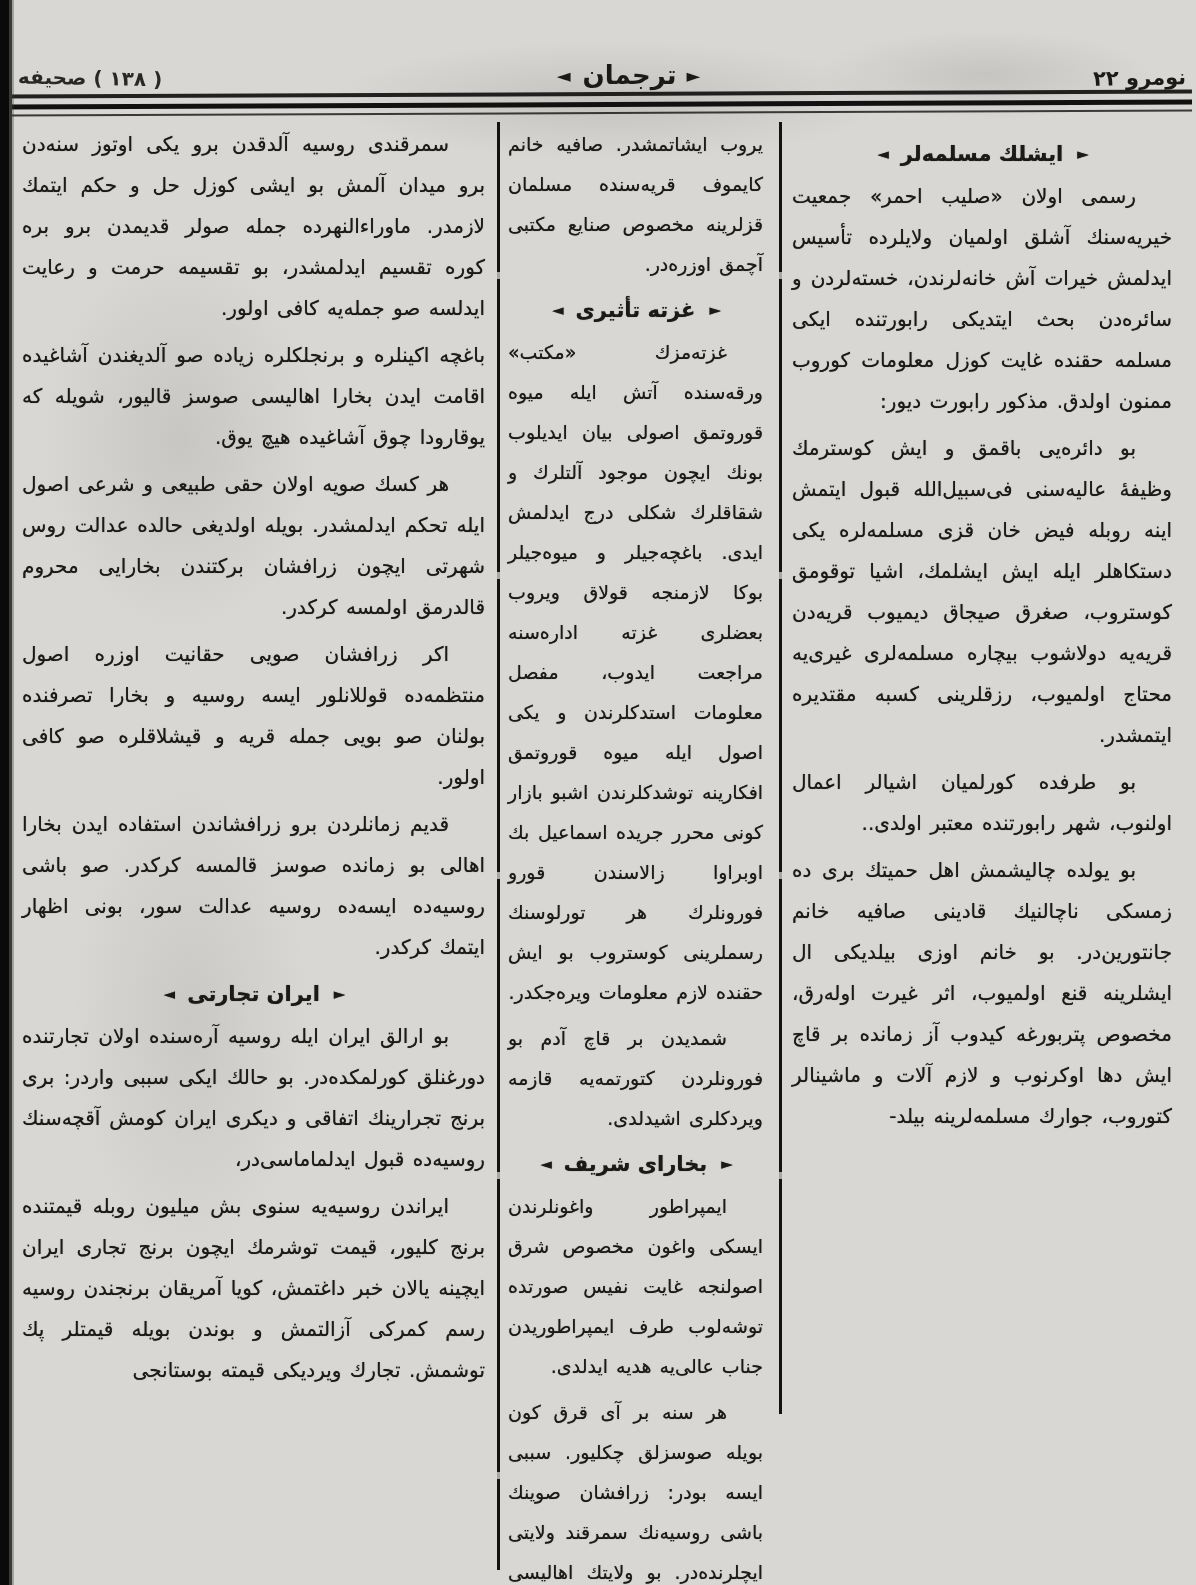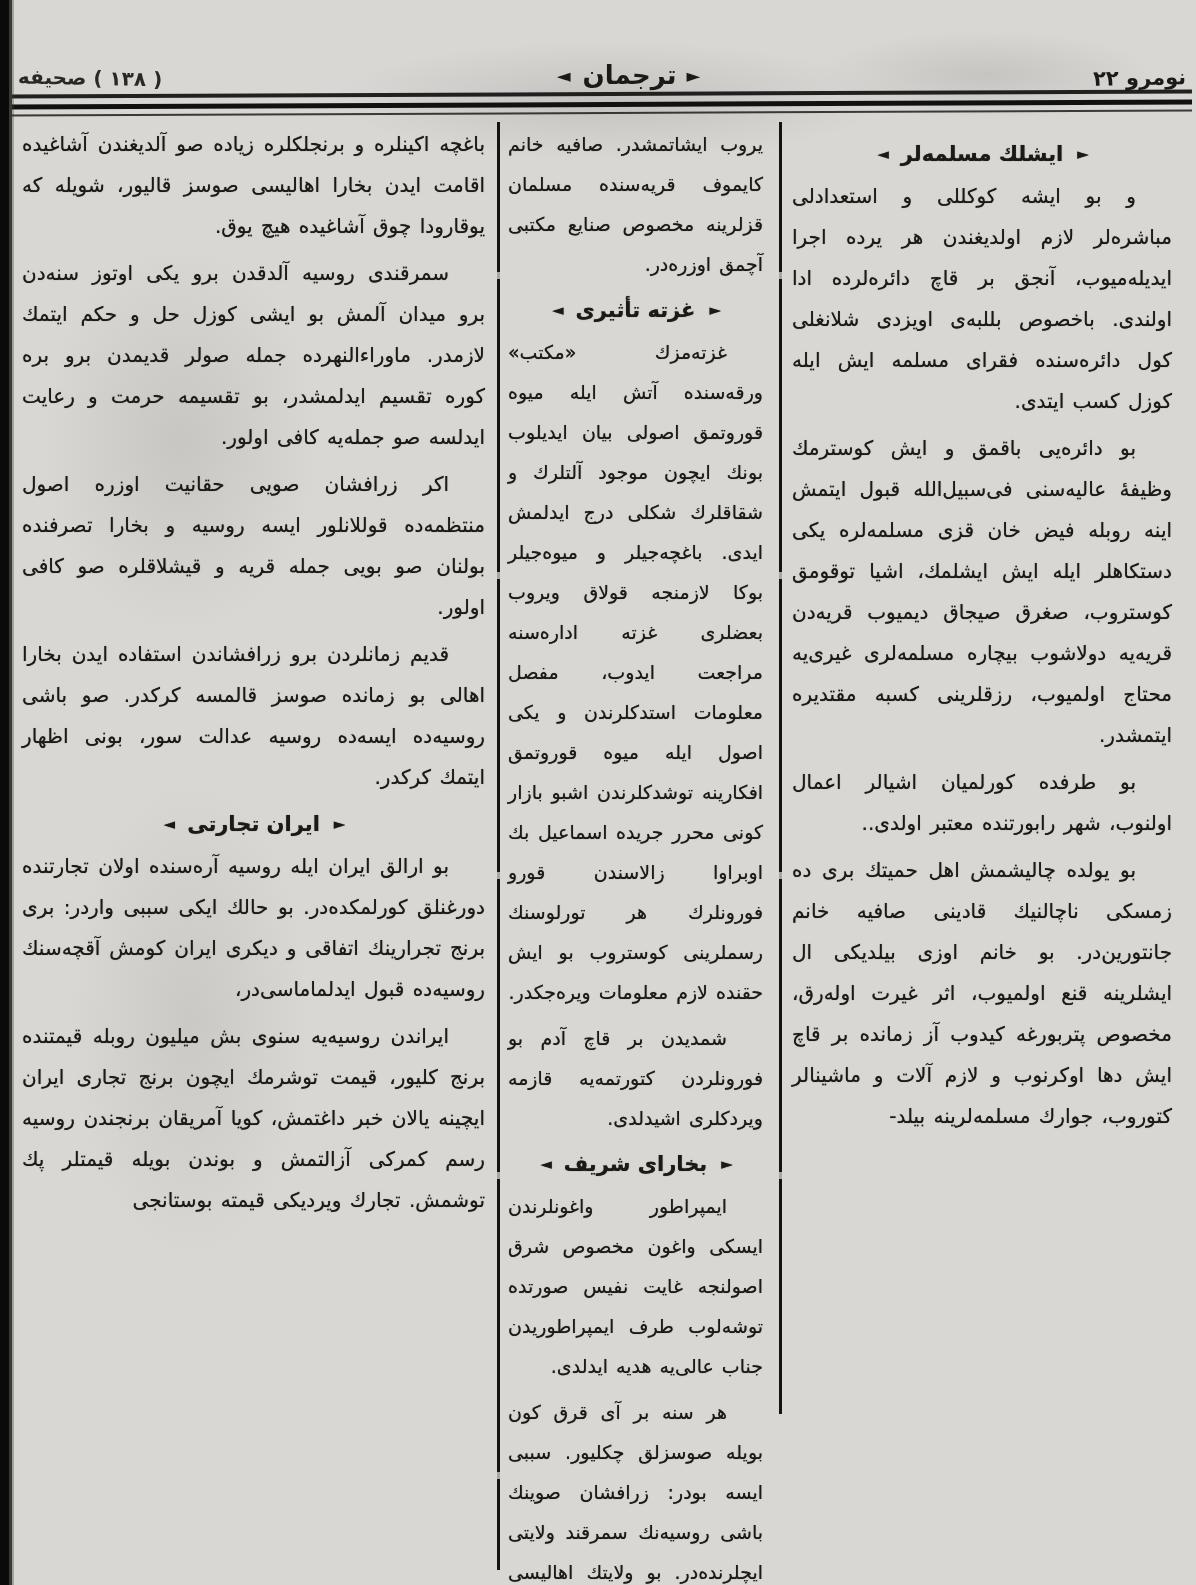--- a/index.html
+++ b/index.html
@@ -108,21 +108,21 @@
     </div>
 
   <main class="cols">
 
     <section class="col col-a">
       <h2 class="sec">
         <span class="orn">►</span>
         <span>ایشلك مسلمه‌لر</span>
         <span class="orn">◄</span>
       </h2>
-      <p class="para">و بو ایشه كوكللی و استعدادلی مباشره‌لر لازم اولدیغندن هر یرده اجرا ایدیله‌میوب، آنجق بر قاچ دائره‌لرده ادا اولندی. باخصوص بللبه‌ی اویزدی شلانغلی كول دائره‌سنده فقرای مسلمه ایش ایله كوزل كسب ایتدی.</p>
+      <p class="para">رسمی اولان «صلیب احمر» جمعیت خیریه‌سنك آشلق اولمیان ولایلرده تأسیس ایدلمش خیرات آش خانه‌لرندن، خسته‌لردن و سائره‌دن بحث ایتدیكی رابورتنده ایكی مسلمه حقنده غایت كوزل معلومات كوروب ممنون اولدق. مذكور رابورت دیور:</p>
       <p class="para">بو دائره‌یی باقمق و ایش كوسترمك وظیفهٔ عالیه‌سنی فی‌سبیل‌الله قبول ایتمش اینه روبله فیض خان قزی مسلمه‌لره یكی دستكاهلر ایله ایش ایشلمك، اشیا توقومق كوستروب، صغرق صیجاق دیمیوب قریه‌دن قریه‌یه دولاشوب بیچاره مسلمه‌لری غیری‌یه محتاج اولمیوب، رزقلرینی كسبه مقتدیره ایتمشدر.</p>
       <p class="para">بو طرفده كورلمیان اشیالر اعمال اولنوب، شهر رابورتنده معتبر اولدی..</p>
       <p class="para">بو یولده چالیشمش اهل حمیتك بری ده زمسكی ناچالنیك قادینی صافیه خانم جانتورین‌در. بو خانم اوزی بیلدیكی ال ایشلرینه قنع اولمیوب، اثر غیرت اوله‌رق، مخصوص پتربورغه كیدوب آز زمانده بر قاچ ایش دها اوكرنوب و لازم آلات و ماشینالر كتوروب، جوارك مسلمه‌لرینه بیلد-</p>
     </section>
 
     <div class="vrule vrule-a"></div>
 
     <section class="col col-b">
       <p class="para cont">یروب ایشاتمشدر. صافیه خانم كایموف قریه‌سنده مسلمان قزلرینه مخصوص صنایع مكتبی آچمق اوزره‌در.</p>
       <h2 class="sec">
@@ -137,22 +137,23 @@
         <span>بخارای شریف</span>
         <span class="orn">◄</span>
       </h2>
       <p class="para">ایمپراطور واغونلرندن ایسكی واغون مخصوص شرق اصولنجه غایت نفیس صورتده توشه‌لوب طرف ایمپراطوریدن جناب عالی‌یه هدیه ایدلدی.</p>
       <p class="para">هر سنه بر آی قرق كون بویله صوسزلق چكلیور. سببی ایسه بودر: زرافشان صوینك باشی روسیه‌نك سمرقند ولایتی ایچلرنده‌در. بو ولایتك اهالیسی باغ و</p>
     </section>
 
     <div class="vrule vrule-b"></div>
 
     <section class="col col-c">
+      <p class="para">سمرقندی روسیه آلدقدن برو یكی اوتوز سنه‌دن برو میدان آلمش بو ایشی كوزل حل و حكم ایتمك لازمدر. ماوراءالنهرده جمله صولر قدیمدن برو بره كوره تقسیم ایدلمشدر، بو تقسیمه حرمت و رعایت ایدلسه صو جمله‌یه كافی اولور.</p>
       <p class="para cont">باغچه اكینلره و برنجلكلره زیاده صو آلدیغندن آشاغیده اقامت ایدن بخارا اهالیسی صوسز قالیور، شویله كه یوقارودا چوق آشاغیده هیچ یوق.</p>
-      <p class="para">سمرقندی روسیه آلدقدن برو یكی اوتوز سنه‌دن برو میدان آلمش بو ایشی كوزل حل و حكم ایتمك لازمدر. ماوراءالنهرده جمله صولر قدیمدن برو بره كوره تقسیم ایدلمشدر، بو تقسیمه حرمت و رعایت ایدلسه صو جمله‌یه كافی اولور.</p>
+      <p class="para">هر كسك صویه اولان حقی طبیعی و شرعی اصول ایله تحكم ایدلمشدر. بویله اولدیغی حالده عدالت روس شهرتی ایچون زرافشان بركتندن بخارایی محروم قالدرمق اولمسه كركدر.</p>
       <p class="para">اكر زرافشان صویی حقانیت اوزره اصول منتظمه‌ده قوللانلور ایسه روسیه و بخارا تصرفنده بولنان صو بویی جمله قریه و قیشلاقلره صو كافی اولور.</p>
       <p class="para">قدیم زمانلردن برو زرافشاندن استفاده ایدن بخارا اهالی بو زمانده صوسز قالمسه كركدر. صو باشی روسیه‌ده ایسه‌ده روسیه عدالت سور، بونی اظهار ایتمك كركدر.</p>
       <h2 class="sec">
         <span class="orn">►</span>
         <span>ایران تجارتی</span>
         <span class="orn">◄</span>
       </h2>
       <p class="para">بو ارالق ایران ایله روسیه آره‌سنده اولان تجارتنده دورغنلق كورلمكده‌در. بو حالك ایكی سببی واردر: بری برنج تجرارینك اتفاقی و دیكری ایران كومش آقچه‌سنك روسیه‌ده قبول ایدلماماسی‌در،</p>
       <p class="para">ایراندن روسیه‌یه سنوی بش میلیون روبله قیمتنده برنج كلیور، قیمت توشرمك ایچون برنج تجاری ایران ایچینه یالان خبر داغتمش، كویا آمریقان برنجندن روسیه رسم كمركی آزالتمش و بوندن بویله قیمتلر پك توشمش. تجارك ویردیكی قیمته بوستانجی</p>
     </section>

